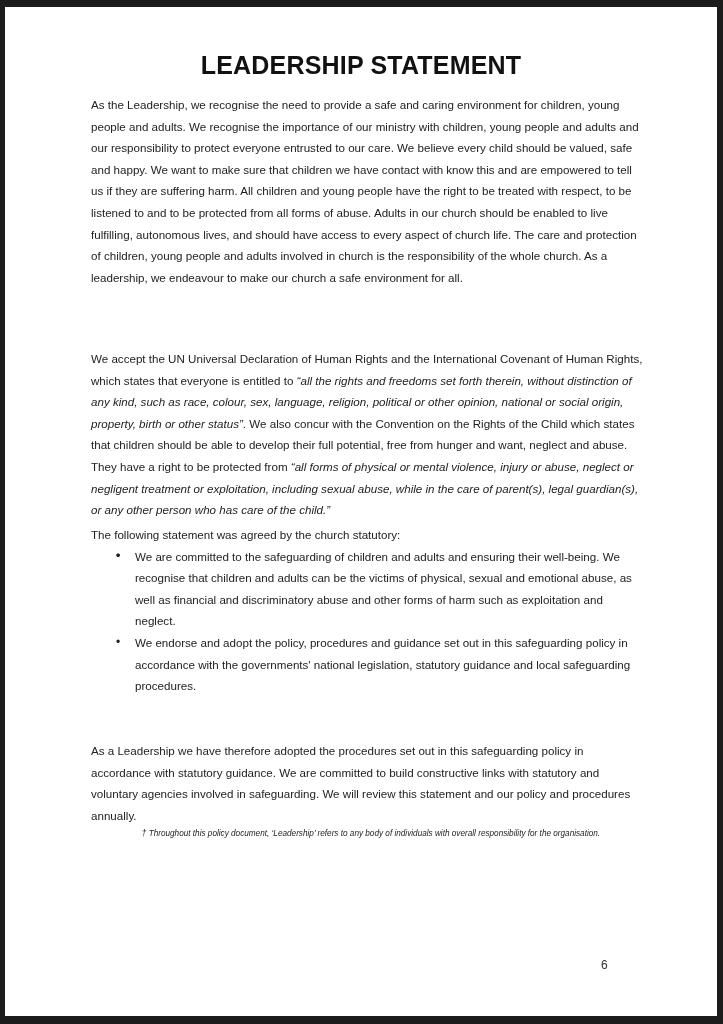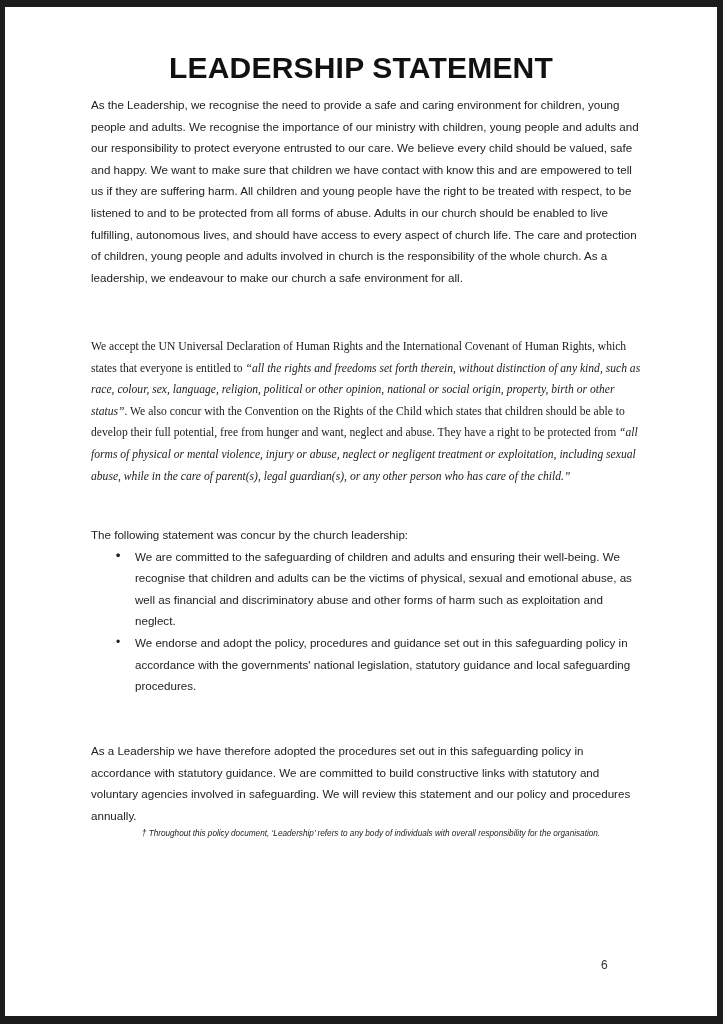--- a/index.html
+++ b/index.html
@@ -6,29 +6,29 @@
   body {
     width: 723px; height: 1024px; background: #1c1c1c; position: relative; overflow: hidden;
     font-family: "Liberation Sans", "DejaVu Sans", sans-serif;
   }
   .page {
     position: absolute; left: 5px; top: 7px; width: 712px; height: 1009px;
     background: #ffffff; color: #1a1a1a;
   }
   .title {
     position: absolute; left: 0; right: 0; top: 44px; text-align: center;
-    font-size: 30px; font-weight: bold; letter-spacing: 0.2px; color: #111;
+    font-size: 25px; font-weight: bold; letter-spacing: 0.2px; color: #111;
   }
   .body-text {
     position: absolute; left: 86px; width: 552px;
     font-size: 11.6px; line-height: 21.6px; color: #222;
     word-spacing: 0px;
   }
   .p1 { top: 87px; }
-  .p2 { top: 329px; font-family: Liberation Serif, serif; }
+  .p2 { top: 341px; }
   .p3 { top: 517px; }
   .p4 { top: 733px; }
   p { margin: 0; }
   i { font-style: italic; }
   ul.bullets { list-style: none; margin: 0; padding: 0; }
   ul.bullets li { position: relative; padding-left: 44px; }
   ul.bullets li .bullet { position: absolute; left: 25px; top: 0; font-size: 12px; }
   .footnote {
     position: absolute; left: 86px; top: 822px; width: 560px;
     font-size: 8.2px; font-style: italic; color: #222; text-align: center;
@@ -45,21 +45,21 @@
 
   <div class="body-text p1">
     <p>As the Leadership, we recognise the need to provide a safe and caring environment for children, young people and adults.  We recognise the importance of our ministry with children, young people and adults and our responsibility to protect everyone entrusted to our care. We believe every child should be valued, safe and happy. We want to make sure that children we have contact with know this and are empowered to tell us if they are suffering harm. All children and young people have the right to be treated with respect, to be listened to and to be protected from all forms of abuse. Adults in our church should be enabled to live fulfilling, autonomous lives, and should have access to every aspect of church life. The care and protection of children, young people and adults involved in church is the responsibility of the whole church. As a leadership, we endeavour to make our church a safe environment for all.</p>
   </div>
 
   <div class="body-text p2">
     <p><span>We accept the UN Universal Declaration of Human Rights and the International Covenant of Human Rights, which states that everyone is entitled to </span><i>“all the rights and freedoms set forth therein, without distinction of any kind, such as race, colour, sex, language, religion, political or other opinion, national or social origin, property, birth or other status”</i><span>.  We also concur with the Convention on the Rights of the Child which states that children should be able to develop their full potential, free from hunger and want, neglect and abuse.   They have a right to be protected from </span><i>“all forms of physical or mental violence, injury or abuse, neglect or negligent treatment or exploitation, including sexual abuse, while in the care of parent(s), legal guardian(s), or any other person who has care of the child.”</i></p>
   </div>
 
   <div class="body-text p3">
-    <p>The following statement was concur by the church leadership:</p>
+    <p>The following statement was agreed by the church statutory:</p>
     <ul class="bullets">
       <li><span class="bullet">•</span></li>
       <li><span class="bullet">•</span><span>We are committed to the safeguarding of children and adults and ensuring their well-being. We recognise that children and adults can be the victims of physical, sexual and emotional abuse, as well as financial and discriminatory abuse and other forms of harm such as exploitation and neglect.</span></li>
       <li><span class="bullet">•</span><span>We endorse and adopt the policy, procedures and guidance set out in this safeguarding policy in accordance with the governments' national legislation, statutory guidance and local safeguarding procedures.</span></li>
     </ul>
   </div>
 
   <div class="body-text p4">
     <p>As a Leadership we have therefore adopted the procedures set out in this safeguarding policy in accordance with statutory guidance.  We are committed to build constructive links with statutory and voluntary agencies involved in safeguarding. We will review this statement and our policy and procedures annually.</p>
   </div>

